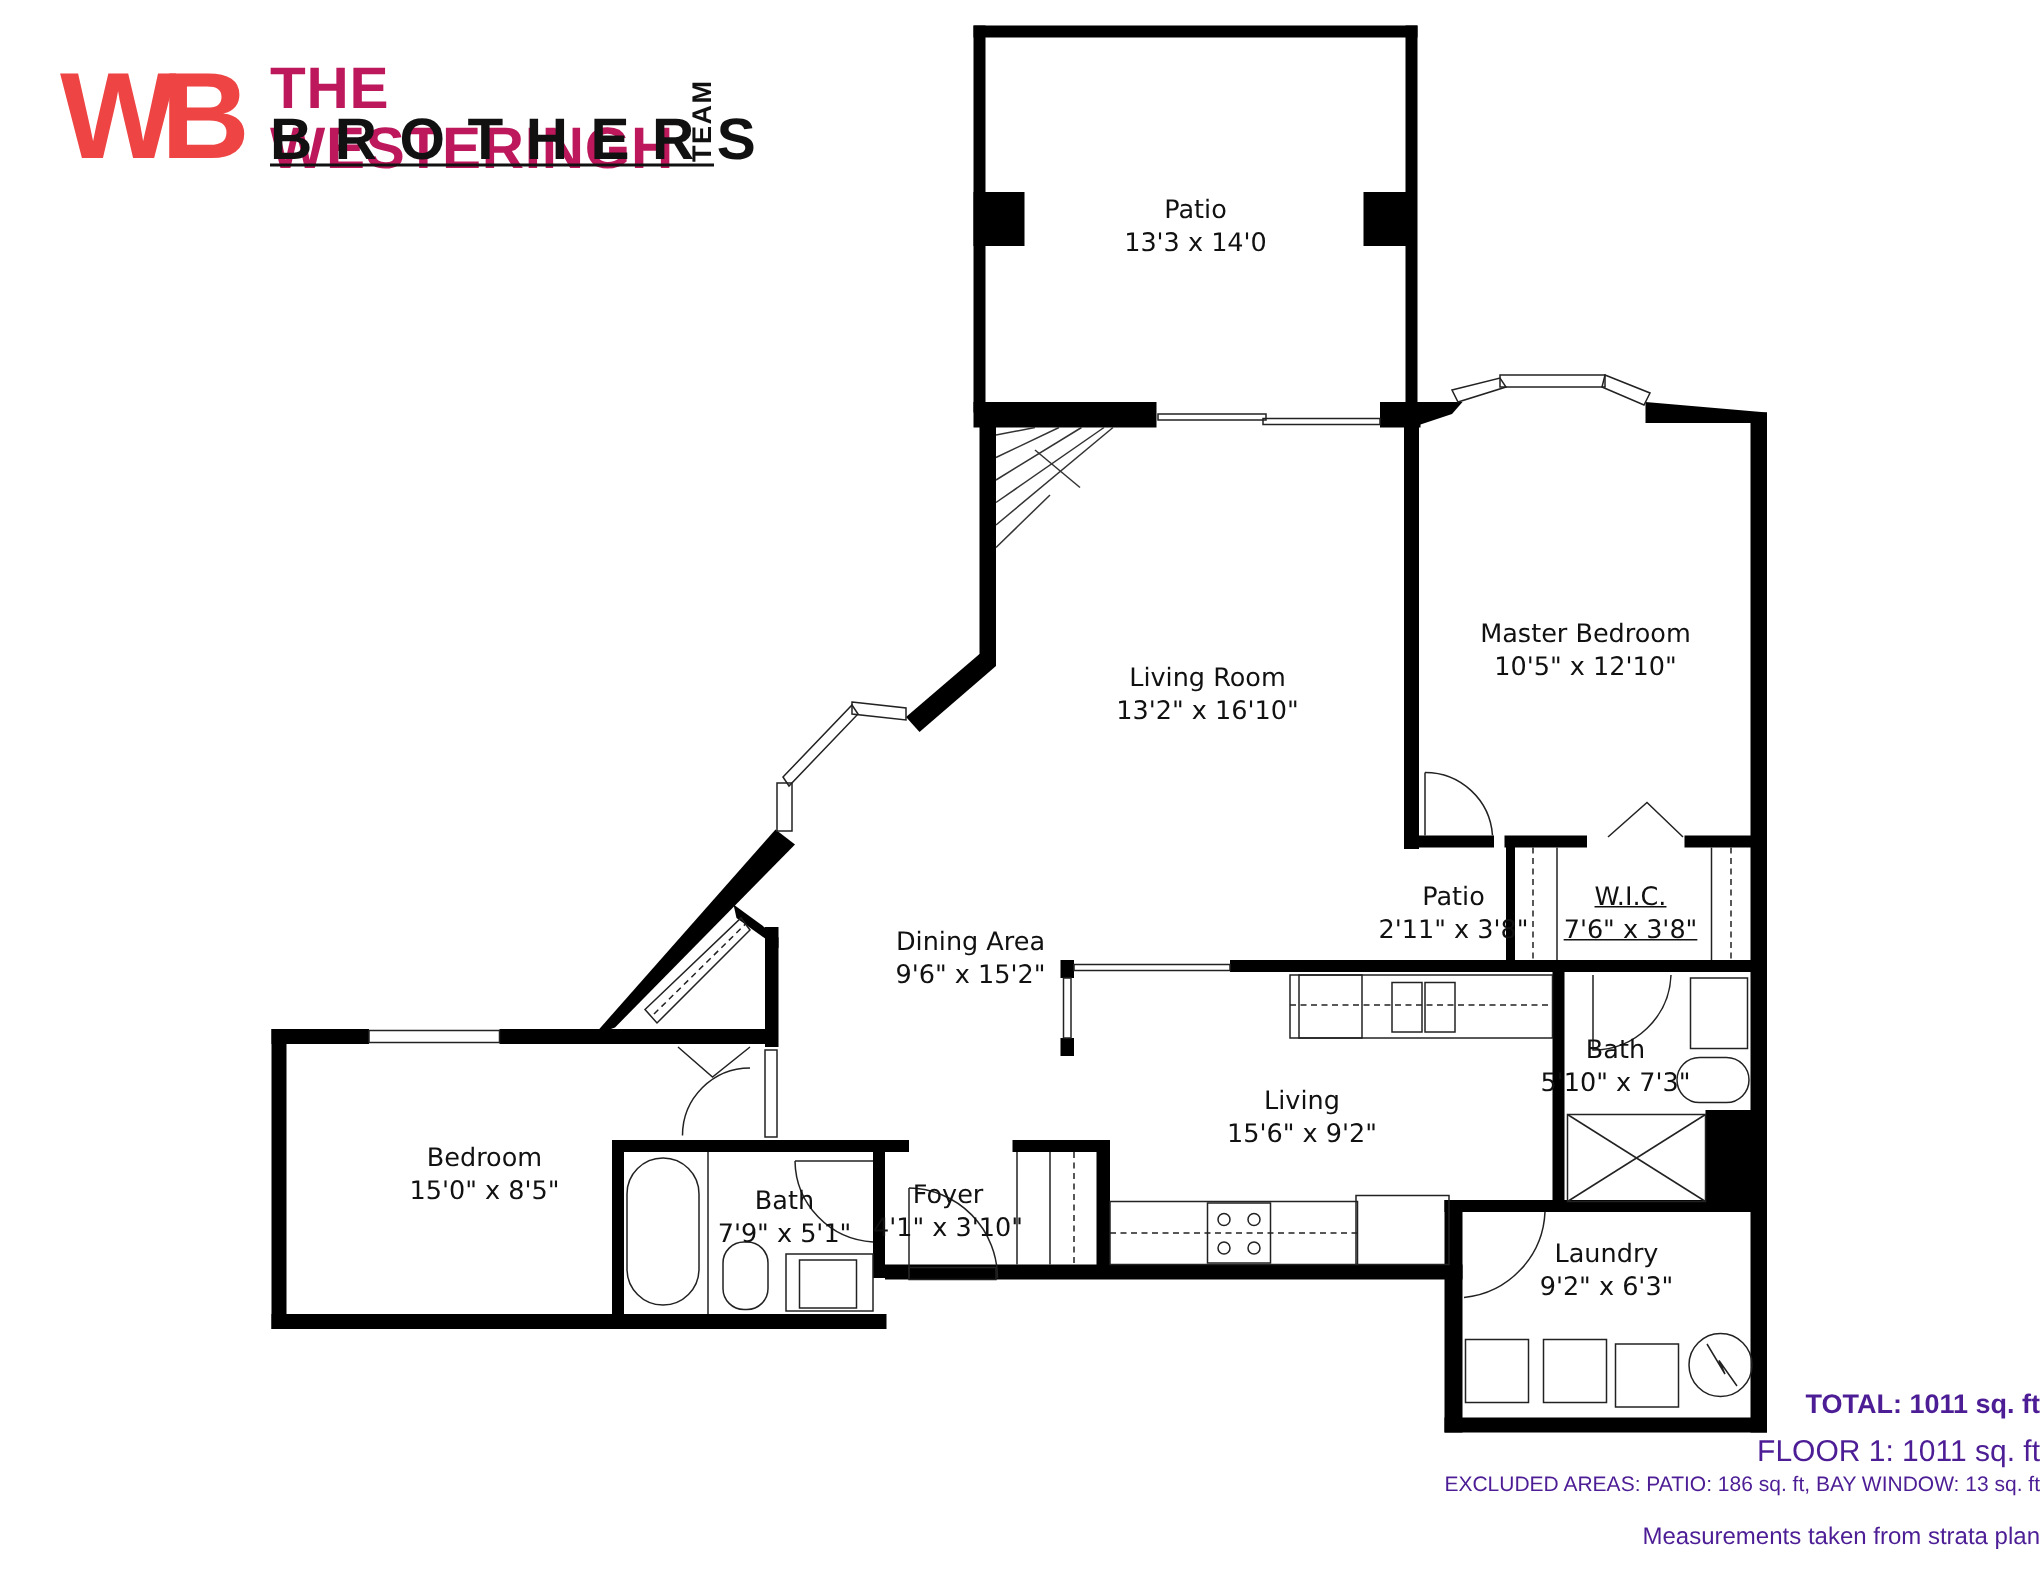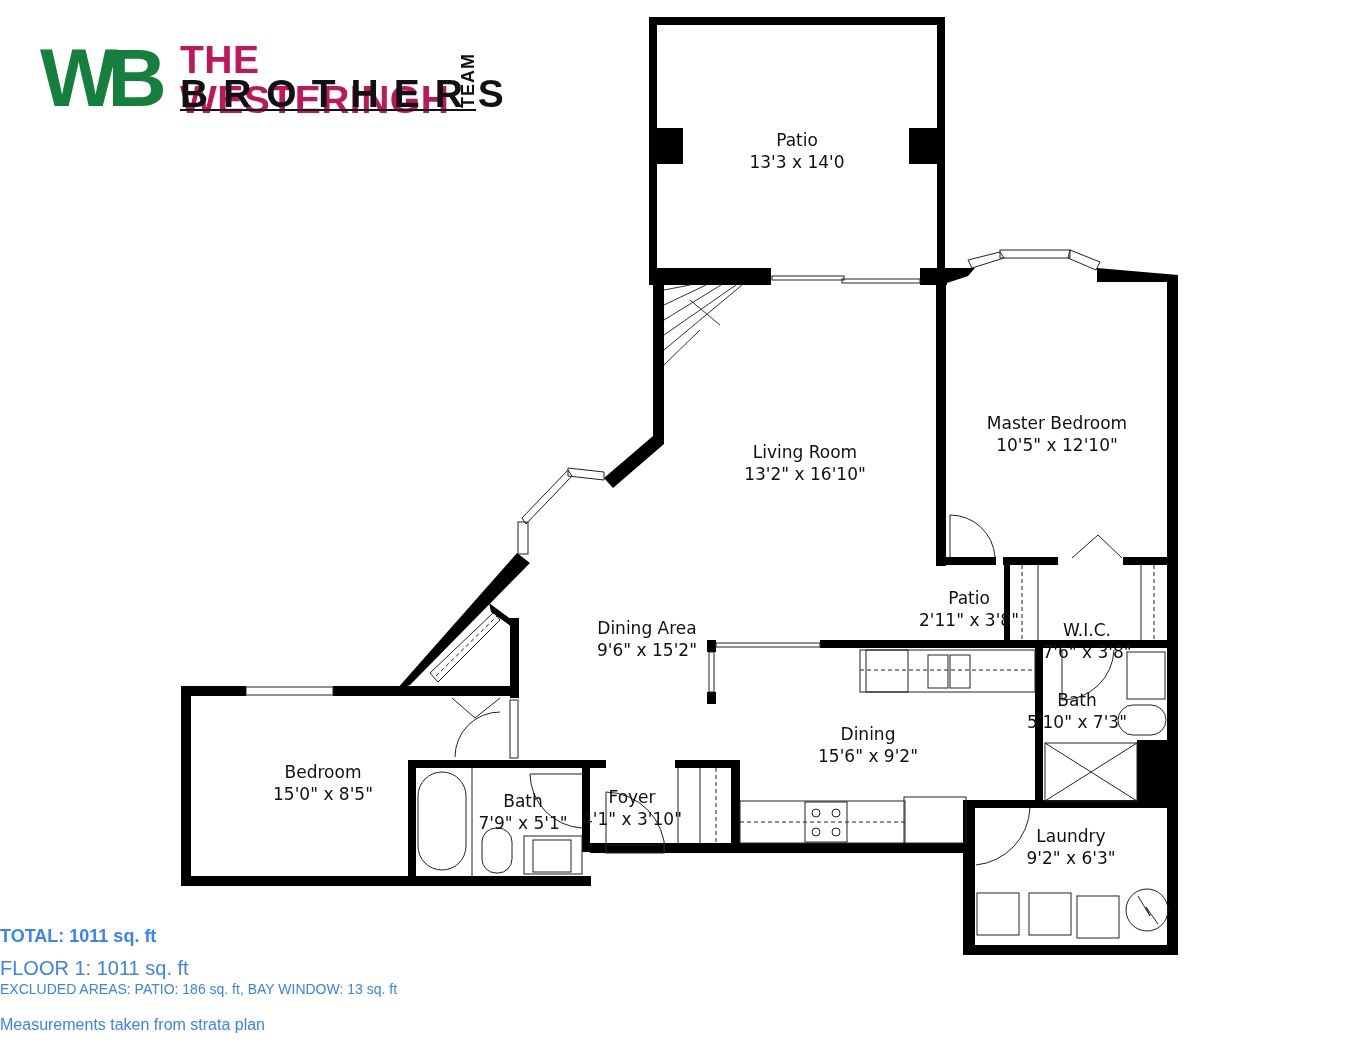--- a/index.html
+++ b/index.html
@@ -1,25 +1,25 @@
 <!DOCTYPE html>
 <html><head>
 <meta charset="utf-8">
 <style>
   html, body { margin: 0; padding: 0; background: #ffffff; }
   body { width: 1360px; height: 1051px; position: relative; overflow: hidden; font-family: "DejaVu Sans", sans-serif; color: #111; }
   #plan { position: absolute; left: 0; top: 0; }
   .lbl { position: absolute; text-align: center; font-family: "DejaVu Sans", sans-serif; font-size: 17px; line-height: 22px; color: #111; white-space: nowrap; transform: translateX(-50%); }
   .logo { position: absolute; left: 40px; top: 38px; width: 440px; height: 80px; }
-  .logo-mark { position: absolute; left: 0; top: 0; font-family: "Liberation Sans", sans-serif; font-weight: 900; font-size: 82px; line-height: 80px; letter-spacing: -10px; color: #15803d; }
+  .logo-mark { position: absolute; left: 0; top: 0; font-family: "Liberation Sans", sans-serif; font-weight: 900; font-size: 82px; line-height: 80px; letter-spacing: -10px; color: #ef4444; }
   .logo-l1 { position: absolute; left: 140px; top: 2px; font-family: "Liberation Sans", sans-serif; font-weight: 700; font-size: 39px; line-height: 40px; letter-spacing: 0.5px; color: #be185d; }
   .logo-l2 { position: absolute; left: 140px; top: 36px; font-family: "Liberation Sans", sans-serif; font-weight: 700; font-size: 39px; line-height: 40px; letter-spacing: 15px; color: #111; text-align: right; }
   .logo-team { position: absolute; left: 418px; top: 4px; font-family: "Liberation Sans", sans-serif; font-weight: 700; font-size: 18px; line-height: 20px; transform-origin: left top; transform: rotate(-90deg) translate(-66px, 0); letter-spacing: 1px; color: #111; }
   .logo-rule { position: absolute; left: 140px; top: 71px; width: 296px; height: 2px; background: #111; }
-  .summary { position: absolute; left: 0; width: 1117px; text-align: left; font-family: "Liberation Sans", sans-serif; color: #3b82f6; }
+  .summary { position: absolute; left: 0; width: 1360px; text-align: right; font-family: "Liberation Sans", sans-serif; color: #4c1d95; }
   .total { top: 926px; font-size: 18px; font-weight: 700; }
   .floor { top: 957px; font-size: 20px; }
   .excluded { top: 981px; font-size: 14px; }
   .note { top: 1016px; font-size: 16px; }
 </style>
 </head>
 <body>
 
 <div class="logo">
   <div class="logo-mark">WB</div>
@@ -185,26 +185,26 @@
   <div>10'5" x 12'10"</div>
 </div>
 <div class="lbl" style="left:647px; top:617px;">
   <div>Dining Area</div>
   <div>9'6" x 15'2"</div>
 </div>
 <div class="lbl" style="left:969px; top:587px;">
   <div>Patio</div>
   <div>2'11" x 3'8"</div>
 </div>
-<div class="lbl" style="left:1087px; top:619px;">
+<div class="lbl" style="left:1087px; top:587px;text-decoration:underline;">
   <div>W.I.C.</div>
   <div>7'6" x 3'8"</div>
 </div>
 <div class="lbl" style="left:868px; top:723px;">
-  <div>Dining</div>
+  <div>Living</div>
   <div>15'6" x 9'2"</div>
 </div>
 <div class="lbl" style="left:1077px; top:689px;">
   <div>Bath</div>
   <div>5'10" x 7'3"</div>
 </div>
 <div class="lbl" style="left:323px; top:761px;">
   <div>Bedroom</div>
   <div>15'0" x 8'5"</div>
 </div>

